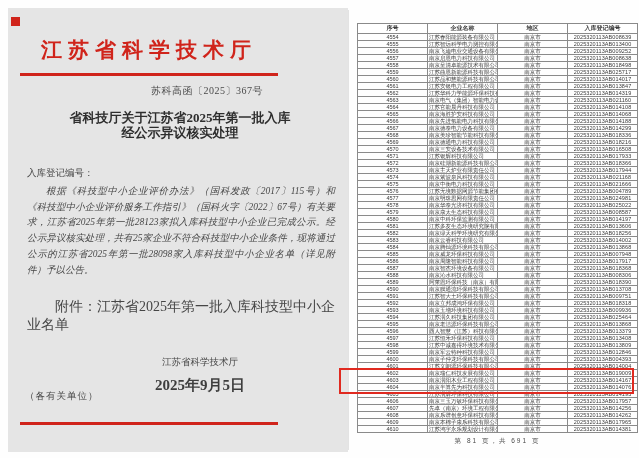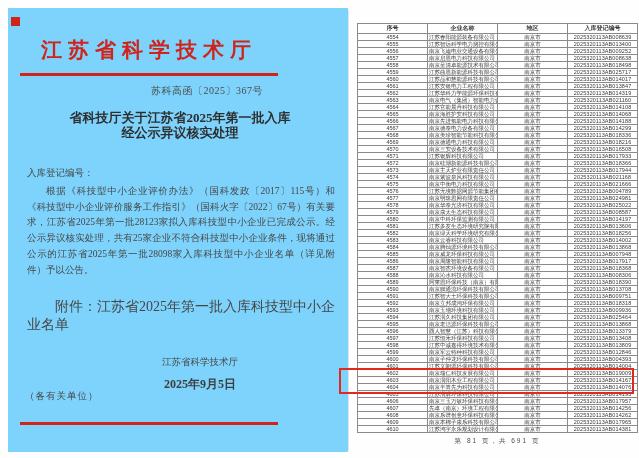--- a/index.html
+++ b/index.html
@@ -3,41 +3,41 @@
 <meta charset="utf-8">
 <style>
   html,body{margin:0;padding:0;}
   body{
     width:639px;height:458px;position:relative;overflow:hidden;
     background:#fefefe;
     font-family:"Liberation Serif","DejaVu Serif",serif;
     color:#3b3b3b;
   }
   
-  .page-left{position:absolute;left:8px;top:8px;width:340px;height:444px;background:#7dd3fc;}
+  .page-left{position:absolute;left:8px;top:8px;width:340px;height:444px;background:#e5e5e5;}
   .page-divider{position:absolute;left:348px;top:10px;width:1px;height:440px;background:#e3e3e3;}
   .scan-mark{position:absolute;left:3px;top:9px;width:9px;height:9px;background:#d0241b;}
   .agency{position:absolute;left:12px;top:28px;width:258px;text-align:center;
     font-size:21px;font-weight:bold;letter-spacing:6px;color:#d0241b;white-space:nowrap;}
   .rule{position:absolute;left:12px;width:258px;height:3px;background:#d0241b;}
   .rule1{top:65px;}
   .rule2{top:414px;}
   .docnum{position:absolute;left:12px;top:76px;width:243px;text-align:right;
     font-size:10px;color:#4a4a4a;letter-spacing:.5px;}
   .doc-title{position:absolute;left:19px;top:102px;width:306px;text-align:center;
     font-size:13px;font-weight:bold;line-height:15px;color:#2e2e2e;}
   .letter-body{position:absolute;left:19px;top:158px;width:308px;
     font-size:9.5px;line-height:15.8px;text-align:justify;color:#464646;}
-  .letter-body .para{text-indent:2em;margin:2px 0 0 0;}
+  .letter-body .para{text-indent:2em;margin:2px 0 0 0;font-style:italic;}
   .attachment{position:absolute;left:19px;top:290px;width:308px;
     font-size:14px;text-indent:2em;color:#464646;}
   .sig-block{position:absolute;left:107px;top:348px;width:170px;text-align:center;
     font-size:9.5px;color:#464646;}
   .sig-date{position:absolute;left:107px;top:368px;width:170px;text-align:center;
-    font-size:12px;font-weight:bold;color:#3e3e3e;}
+    font-size:15px;font-weight:bold;color:#3e3e3e;}
   .note{position:absolute;left:17px;top:382px;font-size:9.5px;letter-spacing:1px;color:#464646;}
   
   .table-wrap{position:absolute;left:357px;top:23px;width:281px;}
   table.company-table{border-collapse:collapse;table-layout:fixed;width:281px;
     font-family:"Liberation Sans","DejaVu Sans",sans-serif;}
   table.company-table th,table.company-table td{
     border:1px solid #8a8a8a;overflow:hidden;white-space:nowrap;
     padding:0 1px;color:#3a3a3a;}
   table.company-table th{height:9px;font-size:6px;font-weight:bold;text-align:center;background:#fff;}
   table.company-table td{height:6px;font-size:5.5px;line-height:6px;}

